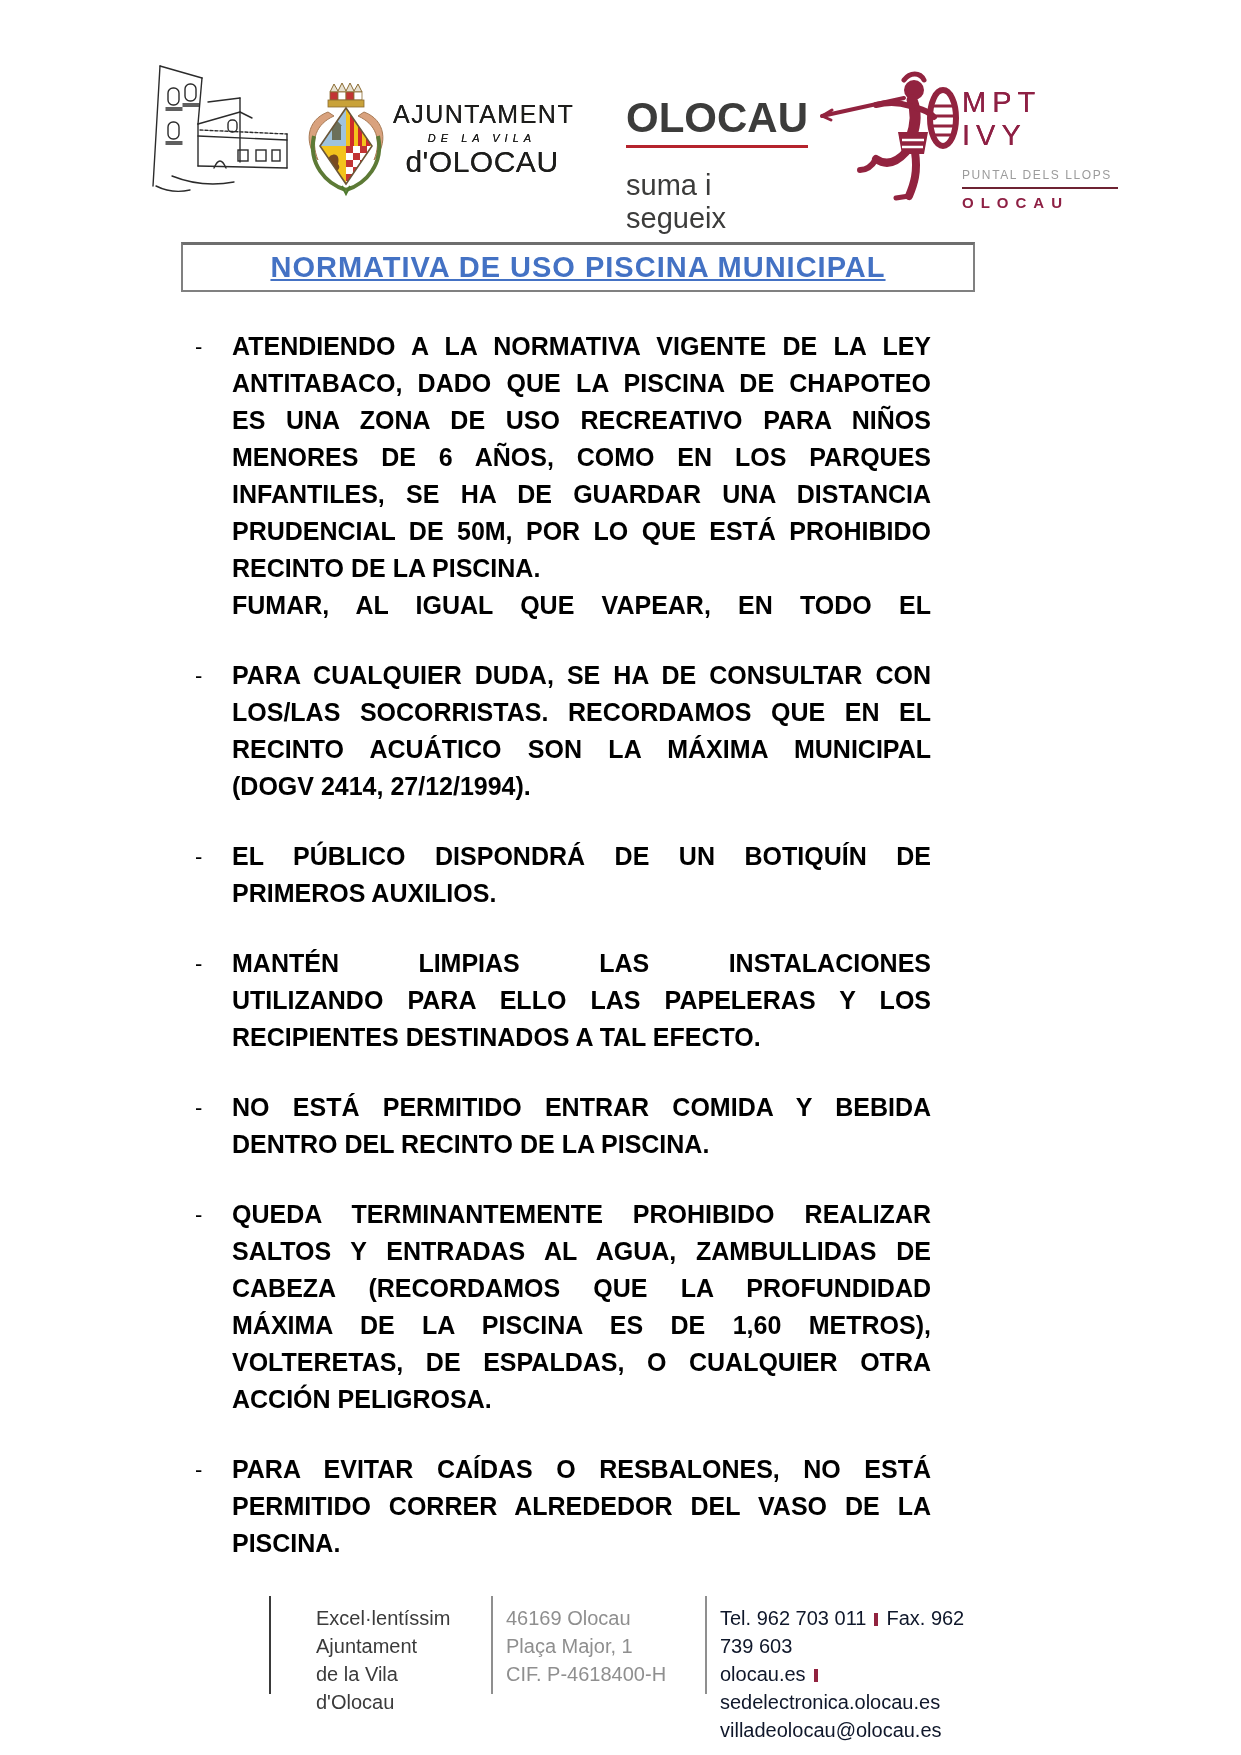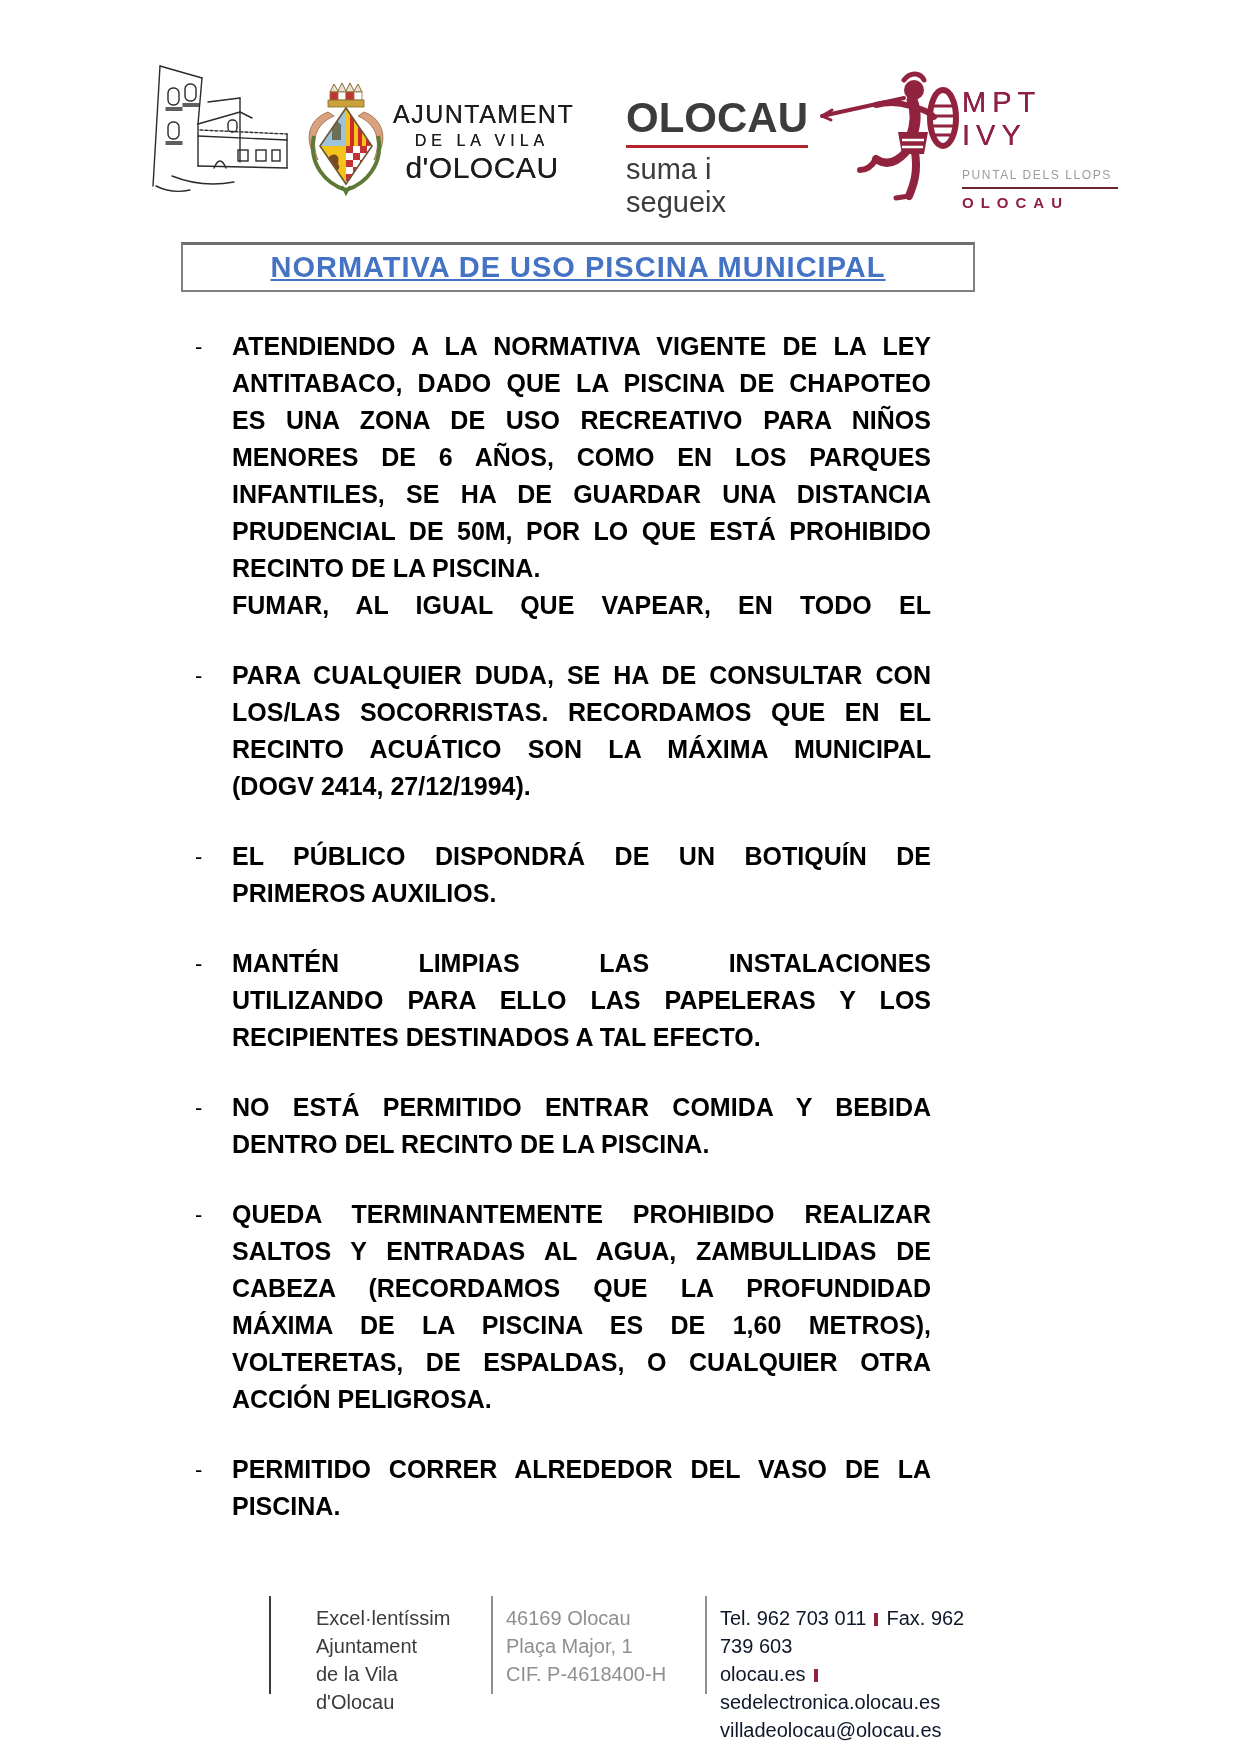--- a/index.html
+++ b/index.html
@@ -10,27 +10,27 @@
   }
   .abs { position:absolute; }
 
   
   .village-sketch { left:142px; top:58px; width:155px; height:140px; }
   .coat-of-arms   { left:298px; top:78px; width:96px;  height:120px; }
 
   .ajuntament-wordmark { left:393px; top:100px; width:178px; text-align:center; color:#1d1d1b;
     text-shadow:0 0 .4px #1d1d1b; }
   .ajuntament-wordmark .l1 { font-size:25px; letter-spacing:1.5px; }
-  .ajuntament-wordmark .l2 { font-size:16px; letter-spacing:5px; margin:3px 0 1px 0; }
+  .ajuntament-wordmark .l2 { font-size:11px; letter-spacing:5px; margin:3px 0 1px 0;font-style:italic; }
   .ajuntament-wordmark .l3 { font-size:30px; letter-spacing:.5px; }
 
   .olocau-wordmark { left:626px; top:94px; width:190px; color:#3c3c3b; }
   .olocau-wordmark .name { display:inline-block; font-size:42px; font-weight:700; letter-spacing:0;
     border-bottom:3px solid #b5232d; padding-bottom:3px; }
-  .olocau-wordmark .tagline { font-size:29px; font-weight:400; margin-top:5px; }
+  .olocau-wordmark .tagline { font-size:29px; font-weight:400; margin-top:21px; }
 
   .warrior { left:818px; top:60px; width:150px; height:142px; }
 
   .puntal-wordmark { left:962px; top:86px; width:156px; color:#8e2044; }
   .puntal-wordmark .iberian { font-size:29px; letter-spacing:6px; font-weight:400;
     text-shadow:0 0 .5px #8e2044; }
   .puntal-wordmark .site { font-size:12px; letter-spacing:1.6px; color:#9b9b9b; margin-top:16px; }
   .puntal-wordmark .rule-line-div { border-top:2px solid #6d2332; margin-top:5px; }
   .puntal-wordmark .town { font-size:15px; letter-spacing:7px; margin-top:5px; font-weight:700; }
 
@@ -250,20 +250,21 @@
         <div class="rule-line">CABEZA (RECORDAMOS QUE LA PROFUNDIDAD</div>
         <div class="rule-line">MÁXIMA DE LA PISCINA ES DE 1,60 METROS),</div>
         <div class="rule-line">VOLTERETAS, DE ESPALDAS, O CUALQUIER OTRA</div>
         <div class="rule-line last">ACCIÓN PELIGROSA.</div>
       </div>
   </div>
 
   <div class="rule">
     <span class="rule-marker">-</span>
     <div>
+        <div class="rule-line">PARA EVITAR CAÍDAS O RESBALONES, NO ESTÁ</div>
         <div class="rule-line">PERMITIDO CORRER ALREDEDOR DEL VASO DE LA</div>
         <div class="rule-line last">PISCINA.</div>
       </div>
   </div>
 </main>
 
 <footer>
   <div class="abs footer-col footer-org">
       <div>Excel·lentíssim</div>
       <div>Ajuntament</div>

